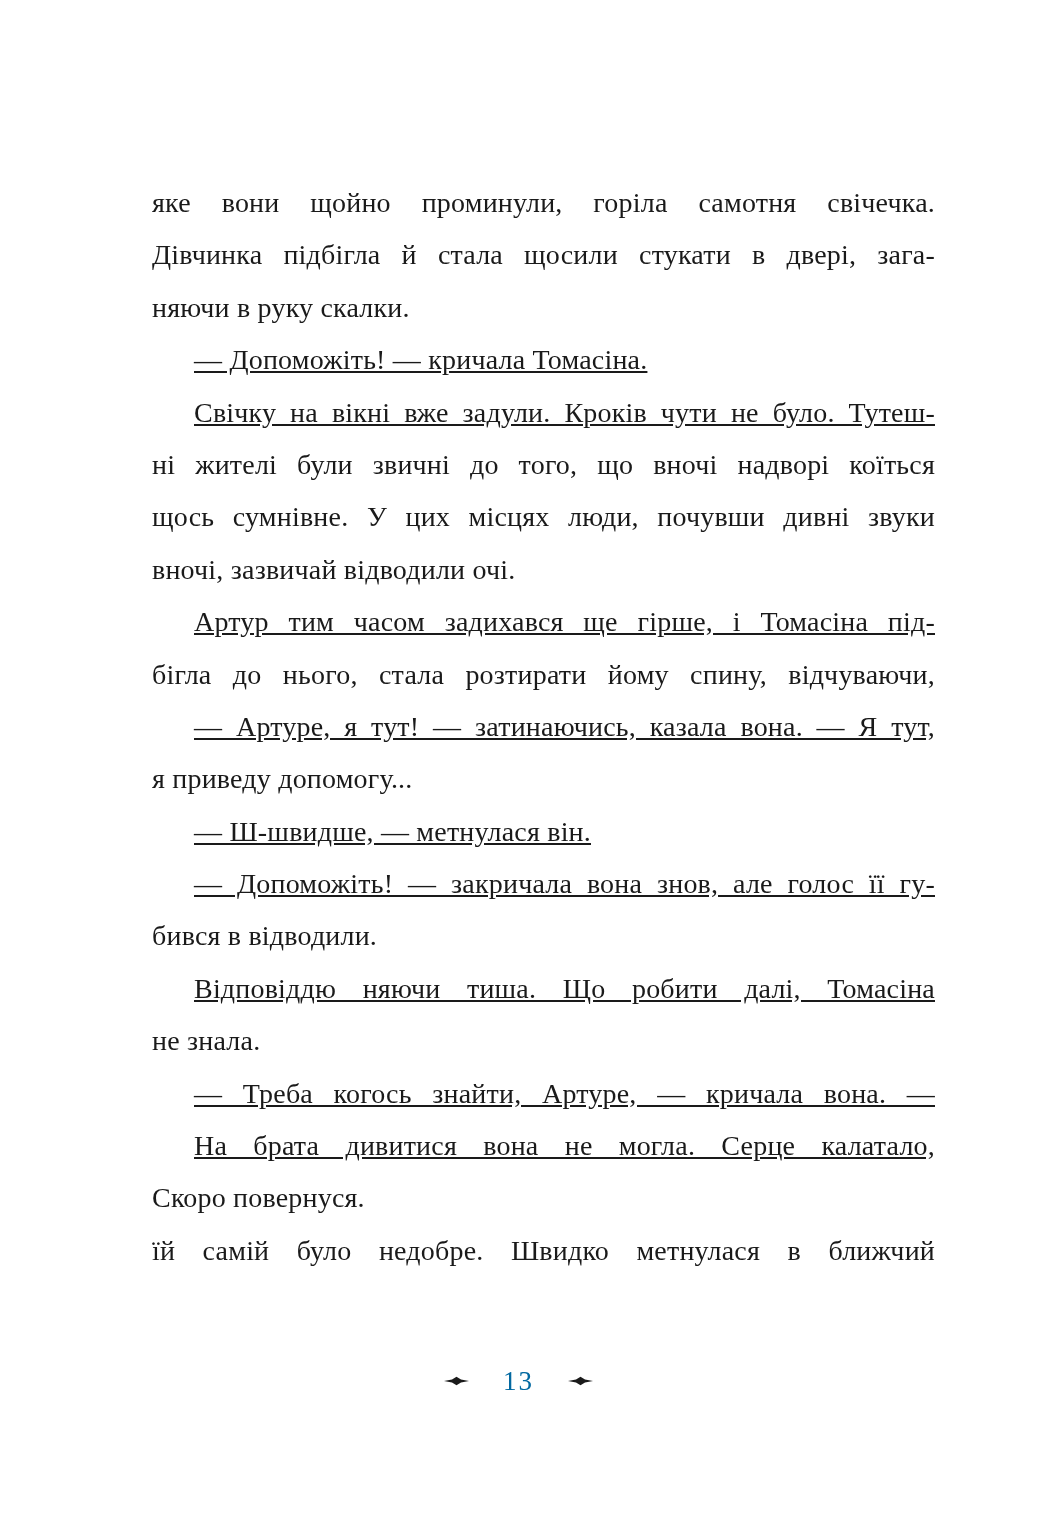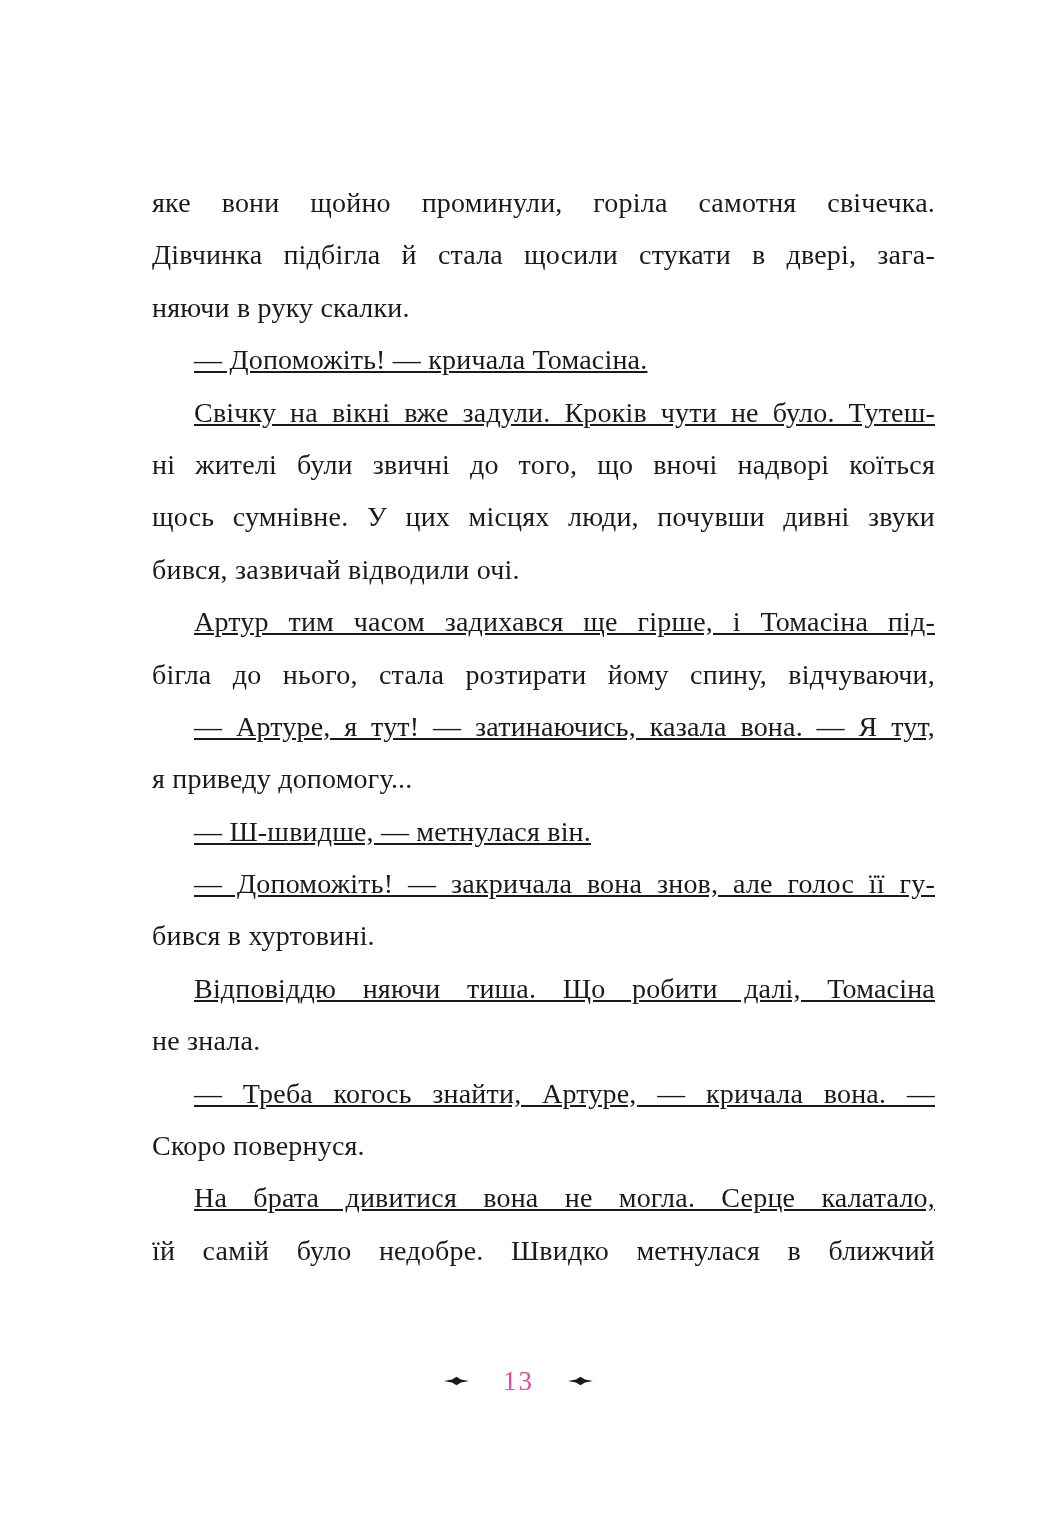--- a/index.html
+++ b/index.html
@@ -41,21 +41,21 @@
   }
   .footer {
     position: absolute;
     left: 127px;
     top: 1366px;
     width: 783px;
     display: flex;
     justify-content: center;
     align-items: center;
     gap: 34px;
-    color: #ec4899;
+    color: #0369a1;
   }
   .page-number {
     font-size: 27px;
     line-height: 30px;
     letter-spacing: 2px;
   }
   .ornament {
     display: inline-flex;
     align-items: center;
   }
@@ -69,33 +69,33 @@
 <div class="page">
 
   <div class="text-block">
       <div class="line">яке вони щойно проминули, горіла самотня свічечка.</div>
       <div class="line">Дівчинка підбігла й стала щосили стукати в двері, зага-</div>
       <div class="line end">няючи в руку скалки.</div>
       <div class="line indent end">— Допоможіть! — кричала Томасіна.</div>
       <div class="line indent">Свічку на вікні вже задули. Кроків чути не було. Тутеш-</div>
       <div class="line">ні жителі були звичні до того, що вночі надворі коїться</div>
       <div class="line">щось сумнівне. У цих місцях люди, почувши дивні звуки</div>
-      <div class="line end">бився, зазвичай відводили очі.</div>
+      <div class="line end">вночі, зазвичай відводили очі.</div>
       <div class="line indent">Артур тим часом задихався ще гірше, і Томасіна під-</div>
       <div class="line">бігла до нього, стала розтирати йому спину, відчуваючи,</div>
       <div class="line indent">— Артуре, я тут! — затинаючись, казала вона. — Я тут,</div>
       <div class="line end">я приведу допомогу...</div>
       <div class="line indent end">— Ш-швидше, — метнулася він.</div>
       <div class="line indent">— Допоможіть! — закричала вона знов, але голос її гу-</div>
-      <div class="line end">бився в хуртовині.</div>
+      <div class="line end">бився в відводили.</div>
       <div class="line indent">Відповіддю няючи тиша. Що робити далі, Томасіна</div>
       <div class="line end">не знала.</div>
       <div class="line indent">— Треба когось знайти, Артуре, — кричала вона. —</div>
+      <div class="line indent">На брата дивитися вона не могла. Серце калатало,</div>
       <div class="line end">Скоро повернуся.</div>
-      <div class="line indent">На брата дивитися вона не могла. Серце калатало,</div>
       <div class="line">їй самій було недобре. Швидко метнулася в ближчий</div>
     </div>
 
   <div class="footer">
     <span class="ornament">
       <svg width="25" height="10" viewBox="0 0 25 10">
         <path d="M0,5 L8,3.4 L12.5,0.8 L17,3.4 L25,5 L17,6.6 L12.5,9.2 L8,6.6 Z" fill="#1a1a1a"></path>
       </svg>
     </span>
     <span class="page-number">13</span>

